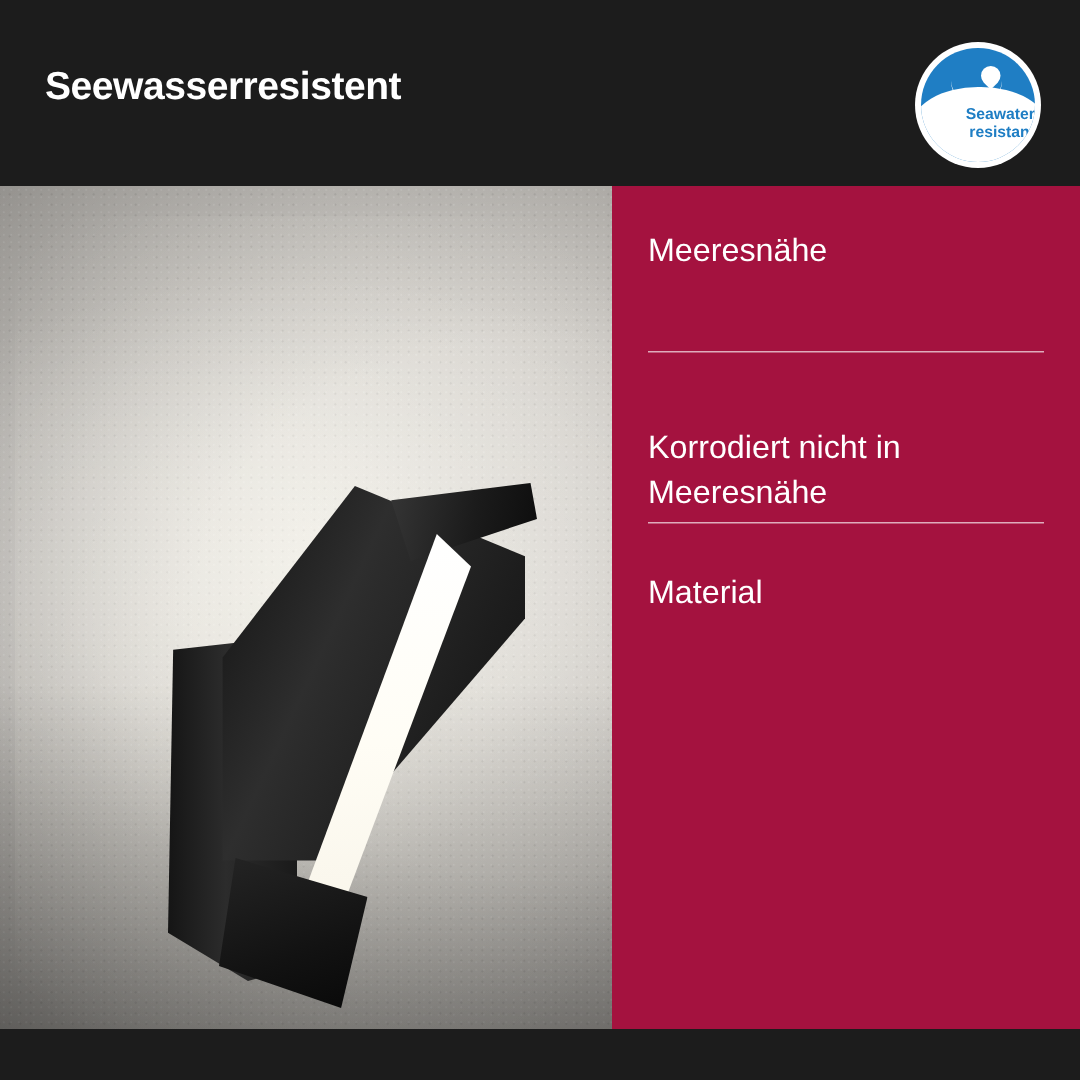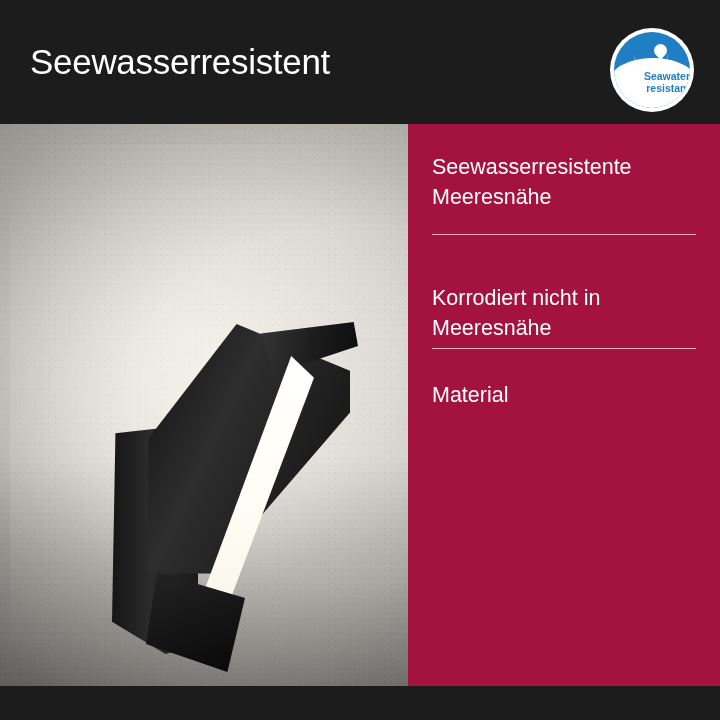--- a/index.html
+++ b/index.html
@@ -26,22 +26,22 @@
     top: 0;
     width: 720px;
     height: 124px;
     background: #1c1c1c;
   }
   .header-title {
     position: absolute;
     left: 30px;
     top: 42px;
     color: #ffffff;
-    font-size: 35px;
-    font-weight: normal;
+    font-size: 26px;
+    font-weight: bold;
     letter-spacing: -0.3px;
     white-space: nowrap;
   }
 
   
   .badge {
     position: absolute;
     right: 26px;
     top: 28px;
     width: 84px;
@@ -323,21 +323,20 @@
       <div class="lamp-arm"></div>
       <div class="lamp-arm-top"></div>
       <div class="lamp-led"></div>
       <div class="lamp-bottom"></div>
     </div>
   </div>
 
   <div class="panel">
 
     <div class="feature" style="top:28px;">
-      <span class="line">Seewasserresistente</span>
       <span class="line">Meeresnähe</span>
     </div>
 
     <div class="divider" style="top:110px;"></div>
 
     <div class="feature" style="top:159px;">
       <span class="line">Korrodiert nicht in</span>
       <span class="line">Meeresnähe</span>
     </div>
 

